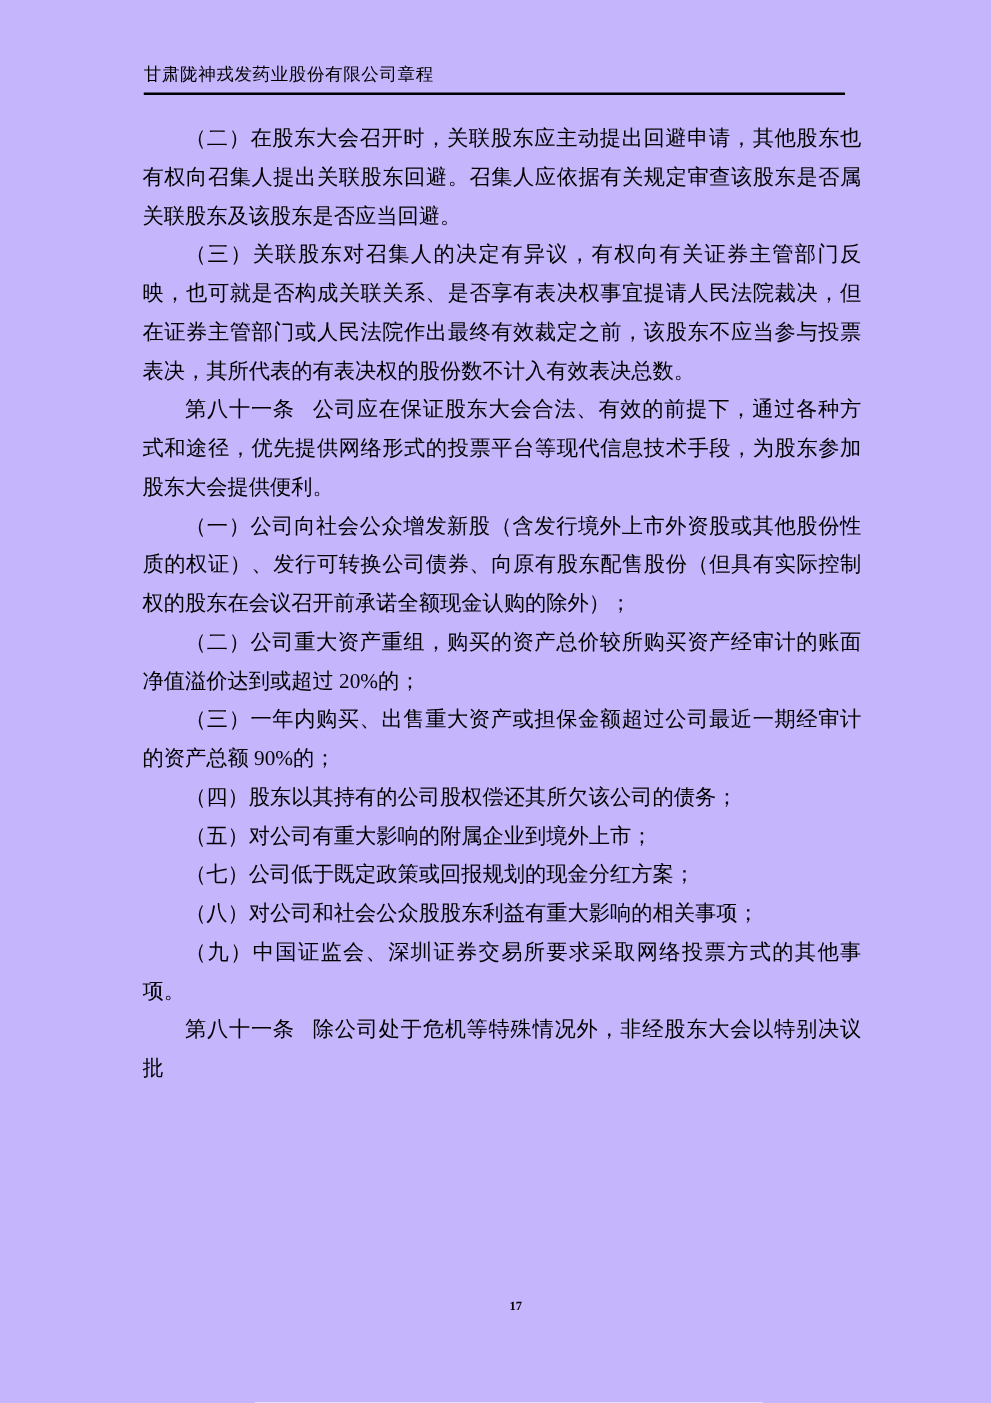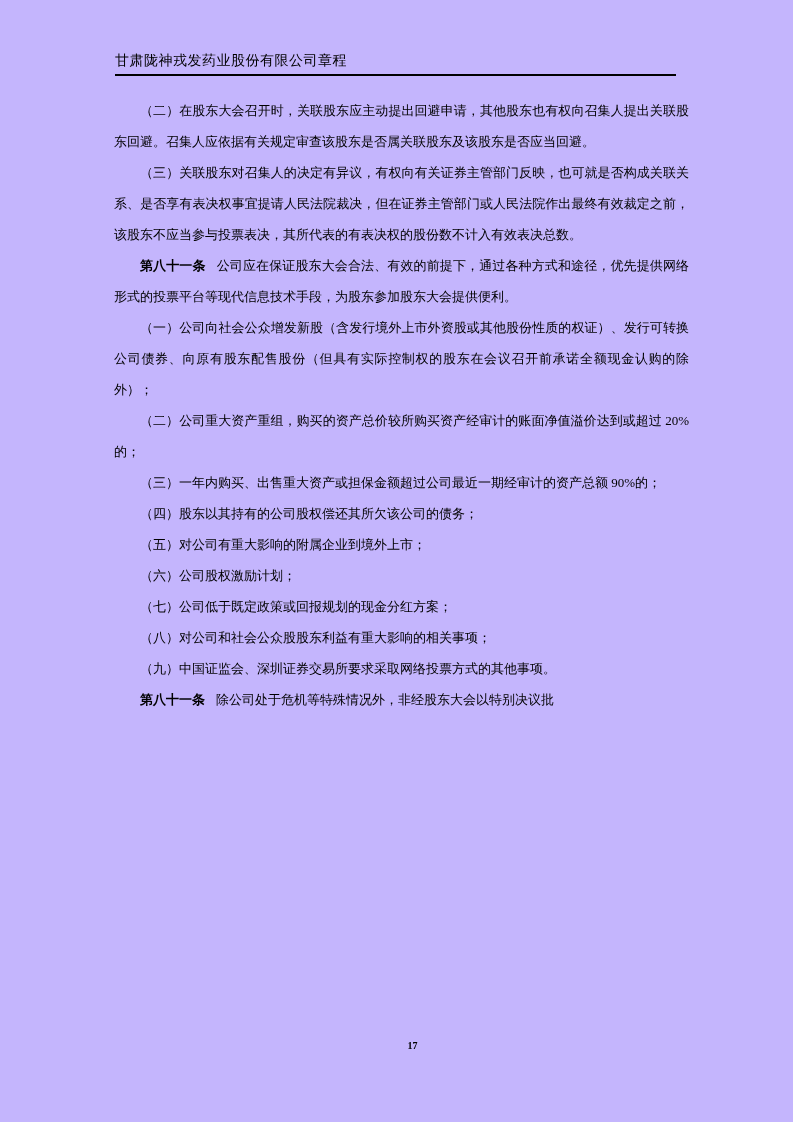--- a/index.html
+++ b/index.html
@@ -30,29 +30,29 @@
   }
   .doc-body {
     position: absolute;
     left: 114px;
     top: 95px;
     width: 575px;
   }
   .doc-body p {
     margin: 0;
     padding: 0;
-    font-size: 13px;
+    font-size: 17px;
     line-height: 31px;
     text-align: justify;
     text-justify: inter-ideograph;
     text-indent: 2em;
     word-break: break-all;
   }
   .article-no {
-    font-weight: bold;
+    font-weight: normal;
     margin-right: 0.85em;
   }
   .page-number {
     position: absolute;
     left: 0;
     right: 0;
     top: 1040px;
     text-align: center;
     font-size: 10px;
     font-weight: bold;
@@ -67,21 +67,20 @@
 
   <div class="doc-body">
     <p><span>（二）在股东大会召开时，关联股东应主动提出回避申请，其他股东也有权向召集人提出关联股东回避。召集人应依据有关规定审查该股东是否属关联股东及该股东是否应当回避。</span></p>
     <p><span>（三）关联股东对召集人的决定有异议，有权向有关证券主管部门反映，也可就是否构成关联关系、是否享有表决权事宜提请人民法院裁决，但在证券主管部门或人民法院作出最终有效裁定之前，该股东不应当参与投票表决，其所代表的有表决权的股份数不计入有效表决总数。</span></p>
     <p><b class="article-no">第八十一条</b><span>公司应在保证股东大会合法、有效的前提下，通过各种方式和途径，优先提供网络形式的投票平台等现代信息技术手段，为股东参加股东大会提供便利。</span></p>
     <p><span>（一）公司向社会公众增发新股（含发行境外上市外资股或其他股份性质的权证）、发行可转换公司债券、向原有股东配售股份（但具有实际控制权的股东在会议召开前承诺全额现金认购的除外）；</span></p>
     <p><span>（二）公司重大资产重组，购买的资产总价较所购买资产经审计的账面净值溢价达到或超过 20%的；</span></p>
     <p><span>（三）一年内购买、出售重大资产或担保金额超过公司最近一期经审计的资产总额 90%的；</span></p>
     <p><span>（四）股东以其持有的公司股权偿还其所欠该公司的债务；</span></p>
     <p><span>（五）对公司有重大影响的附属企业到境外上市；</span></p>
-    <p><span>（六）公司股权激励计划；</span></p>
     <p><span>（七）公司低于既定政策或回报规划的现金分红方案；</span></p>
     <p><span>（八）对公司和社会公众股股东利益有重大影响的相关事项；</span></p>
     <p><span>（九）中国证监会、深圳证券交易所要求采取网络投票方式的其他事项。</span></p>
     <p><b class="article-no">第八十一条</b><span>除公司处于危机等特殊情况外，非经股东大会以特别决议批</span></p>
   </div>
 
   <div class="page-number">17</div>
 
 </div>
 

